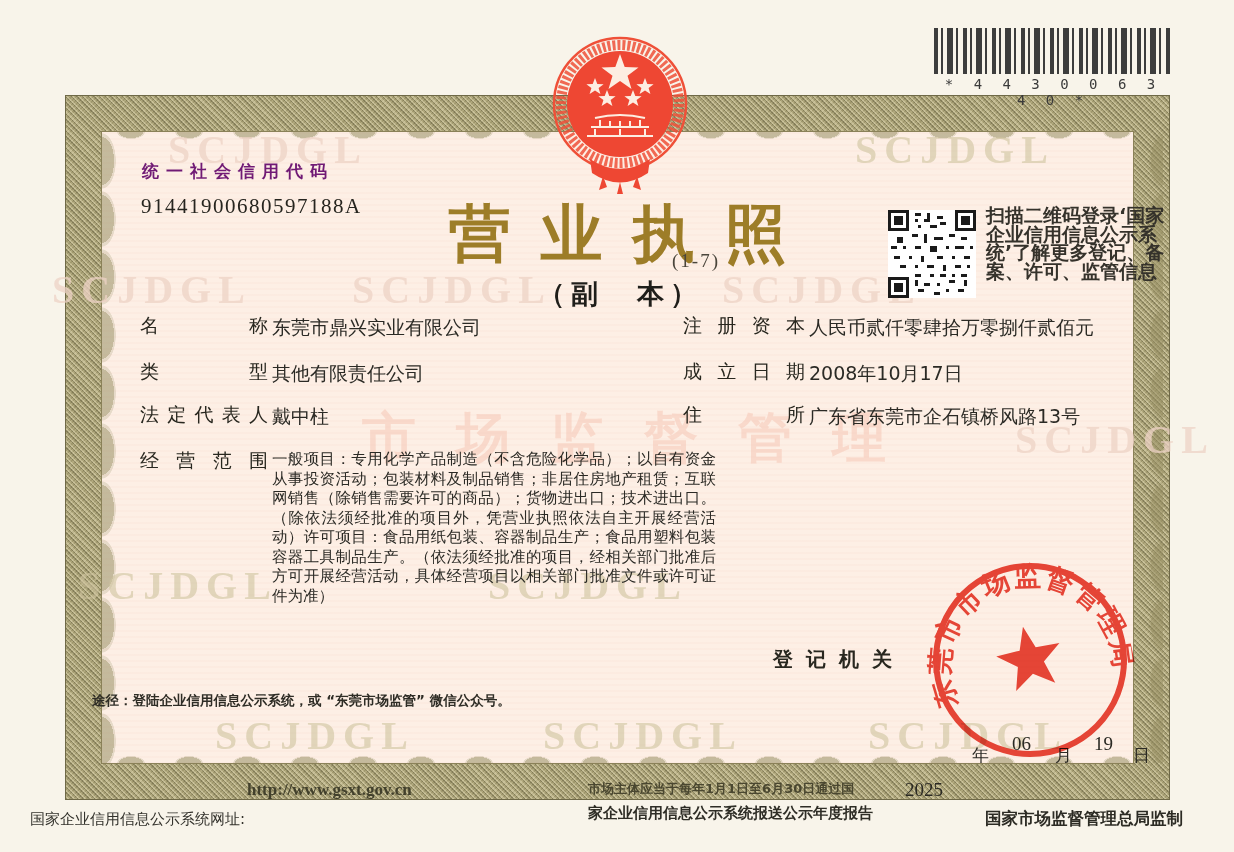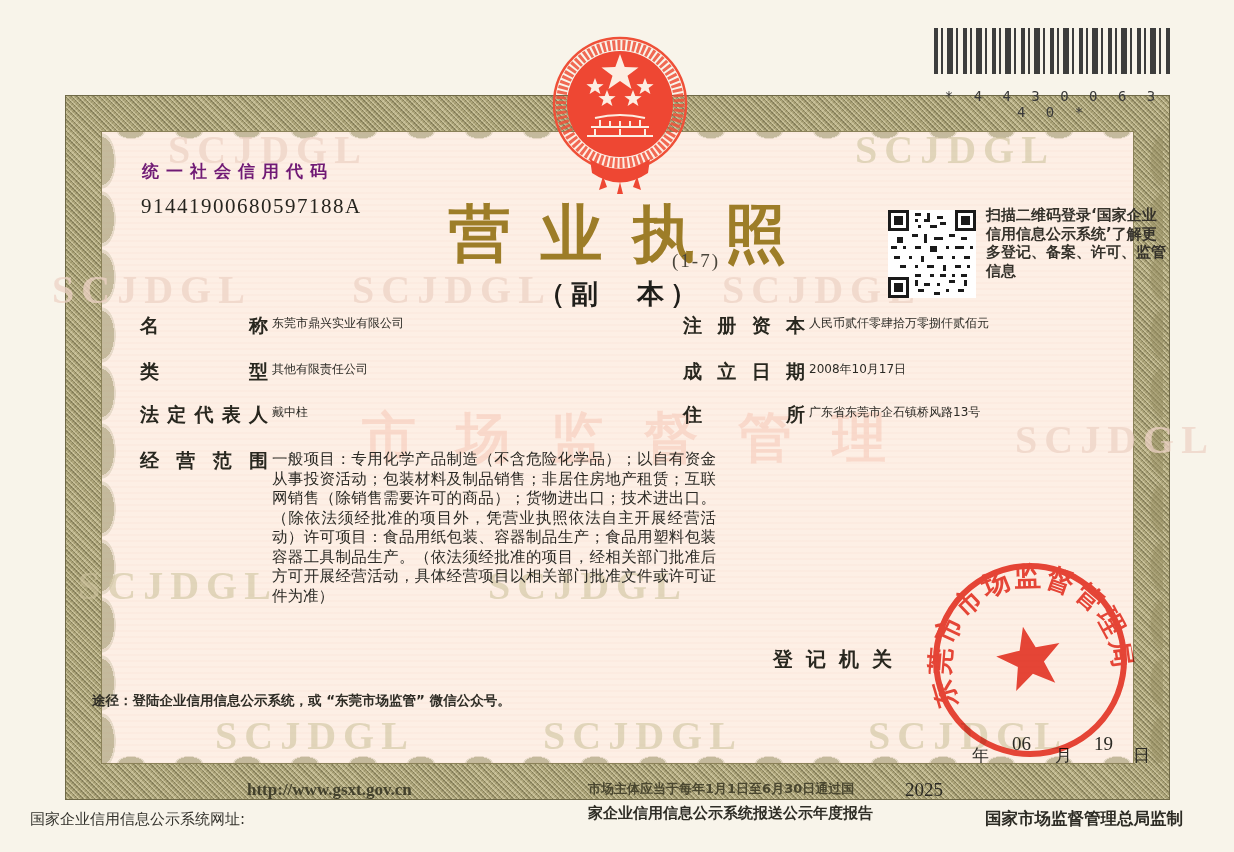--- a/index.html
+++ b/index.html
@@ -26,40 +26,40 @@
   .wm{position:absolute;z-index:2;font-weight:bold;font-size:40px;letter-spacing:7px;font-family:"Liberation Serif",serif;pointer-events:none;white-space:nowrap;}
   .wm.pink{color:#eed3c6;opacity:.75;}
   .wm.olive{color:#cfc49f;opacity:.6;}
   .wm-center{position:absolute;left:362px;top:402px;z-index:2;font-size:54px;font-weight:bold;letter-spacing:40px;color:#f6c8b7;opacity:.55;white-space:nowrap;pointer-events:none;}
 
   
   .emblem{position:absolute;left:545px;top:26px;z-index:3;}
   .barcode-wrap{position:absolute;left:933px;top:28px;width:240px;z-index:3;text-align:center;}
   .barcode-bars{height:46px;width:238px;margin:0 auto;
     background:repeating-linear-gradient(90deg,#3d3d3d 0 4px,rgba(0,0,0,0) 4px 7px,#3d3d3d 7px 9px,rgba(0,0,0,0) 9px 13px,#3d3d3d 13px 19px,rgba(0,0,0,0) 19px 22px,#3d3d3d 22px 24px,rgba(0,0,0,0) 24px 29px);}
-  .barcode-text{font-family:"DejaVu Sans Mono",monospace;font-size:14px;letter-spacing:6px;color:#3a3a3a;margin-top:14px;}
+  .barcode-text{font-family:"DejaVu Sans Mono",monospace;font-size:14px;letter-spacing:6px;color:#3a3a3a;margin-top:2px;}
 
   .credit-label{position:absolute;left:142px;top:160px;z-index:4;font-size:17px;font-weight:bold;letter-spacing:7px;color:#701a75;}
   .credit-code{position:absolute;left:141px;top:194px;z-index:4;font-size:21px;letter-spacing:1.5px;color:#26251f;}
 
   .title-row{position:absolute;left:65px;width:1105px;top:192px;text-align:center;z-index:4;}
   .doc-title{display:inline-block;font-size:62px;font-weight:bold;letter-spacing:30px;margin:0 -30px 0 0;color:#9d7d28;font-family:"DejaVu Sans","Liberation Sans",sans-serif;}
   .copy-index{position:absolute;left:672px;top:250px;z-index:4;font-size:19px;color:#4a463c;letter-spacing:2px;}
   .subtitle-row{position:absolute;left:65px;width:1105px;top:276px;text-align:center;z-index:4;}
   .doc-subtitle{display:inline-block;font-size:27px;font-weight:bold;letter-spacing:6px;margin-right:-6px;color:#1f1e1a;}
 
   .qr{position:absolute;left:888px;top:210px;z-index:4;}
-  .qr-caption{position:absolute;left:986px;top:206px;width:184px;z-index:4;font-size:15px;line-height:18.5px;font-weight:bold;color:#35322b;font-family:"DejaVu Sans","Liberation Sans",sans-serif;}
+  .qr-caption{position:absolute;left:986px;top:206px;width:184px;z-index:4;font-size:19px;line-height:18.5px;font-weight:bold;color:#35322b;font-family:"DejaVu Sans","Liberation Sans",sans-serif;}
 
   
   .frow{position:absolute;z-index:4;}
-  .flabel{display:inline-block;vertical-align:top;font-size:19px;font-weight:bold;color:#28271f;text-align:justify;text-align-last:justify;font-family:"DejaVu Sans","Liberation Sans",sans-serif;}
+  .flabel{display:inline-block;vertical-align:top;font-size:19px;font-weight:normal;color:#28271f;text-align:justify;text-align-last:justify;font-family:"DejaVu Sans","Liberation Sans",sans-serif;}
   .flabel.l{width:128px;}
   .flabel.r{width:122px;}
-  .fvalue{display:inline-block;vertical-align:top;font-size:12px;color:#2b2a25;padding-top:2px;font-family:"DejaVu Sans","Liberation Sans",sans-serif;}
+  .fvalue{display:inline-block;vertical-align:top;font-size:19px;color:#2b2a25;padding-top:2px;font-family:"DejaVu Sans","Liberation Sans",sans-serif;}
   .scope-val{width:444px;line-height:19.5px;font-size:15.5px;text-align:justify;}
 
   .registrar{position:absolute;left:773px;top:646px;z-index:4;font-size:20px;font-weight:bold;letter-spacing:13px;color:#28271f;font-family:"DejaVu Sans","Liberation Sans",sans-serif;}
 
   .note{position:absolute;left:92px;top:690px;z-index:4;font-size:13.5px;line-height:21px;font-weight:bold;color:#2e2c25;font-family:"DejaVu Sans","Liberation Sans",sans-serif;}
 
   
   .dt{position:absolute;z-index:4;color:#2a2923;font-size:19px;font-family:"Liberation Serif",serif;}
   .dt.unit{font-size:17px;font-family:"DejaVu Sans","Liberation Sans",sans-serif;}
 

